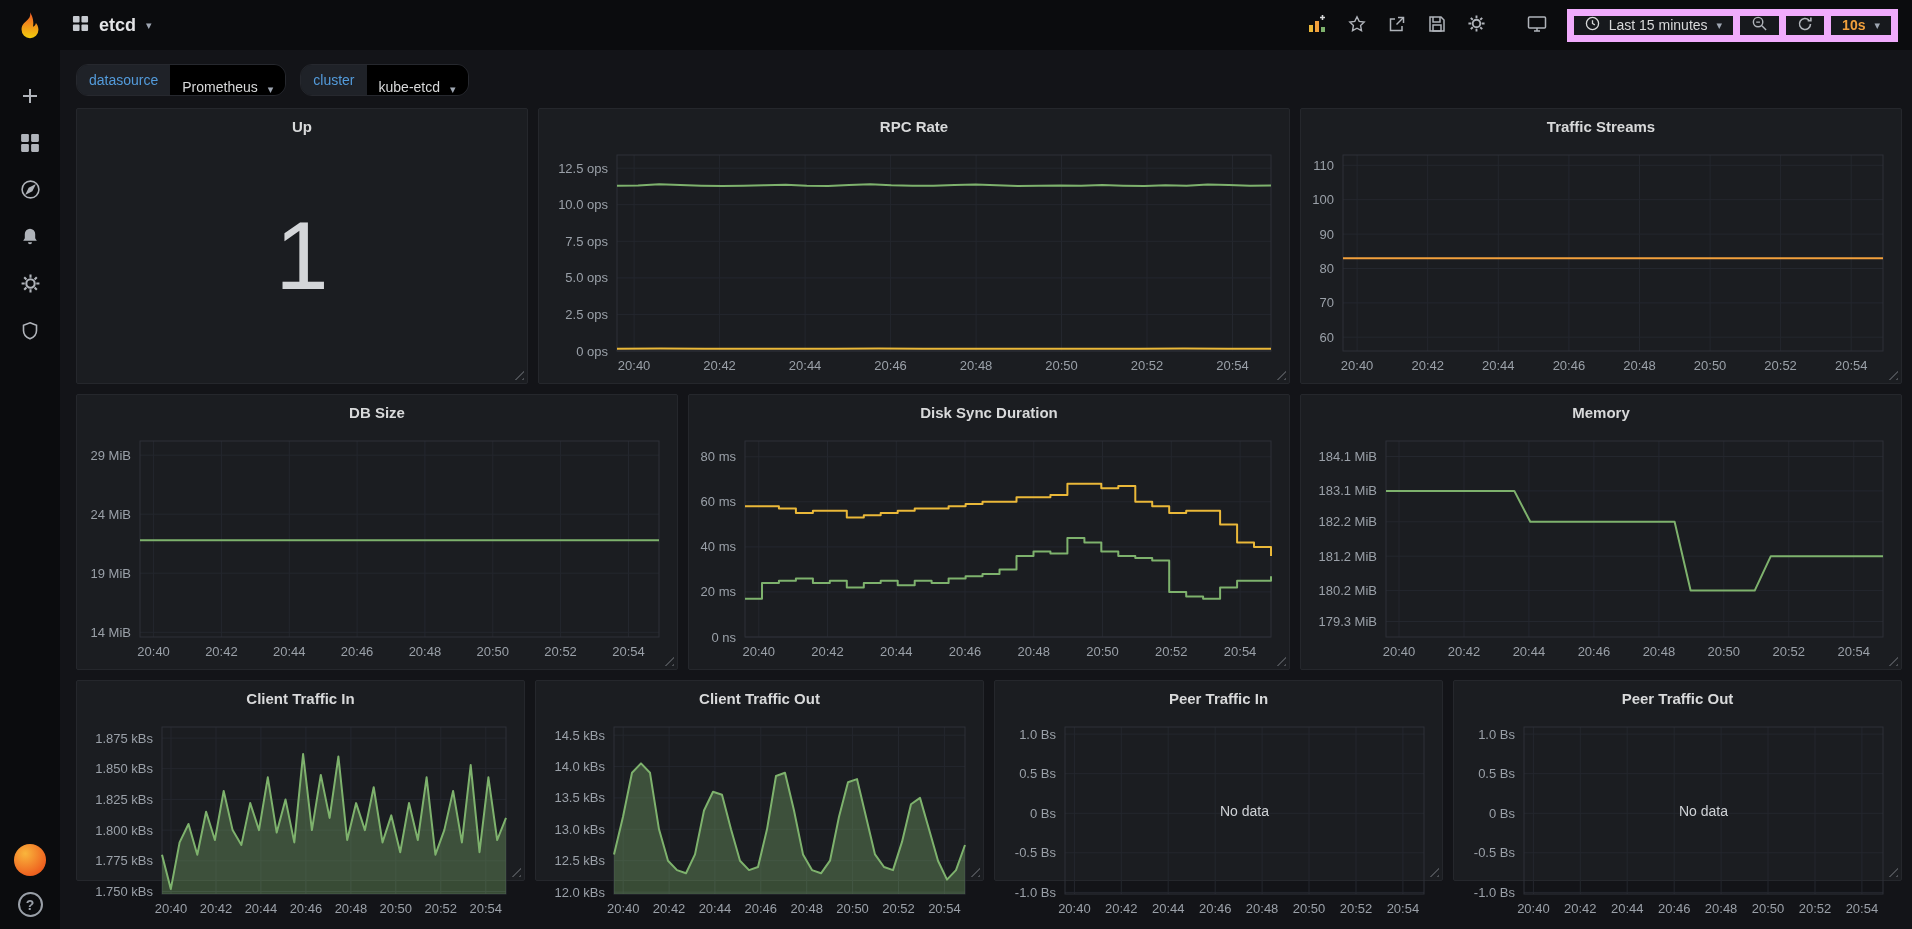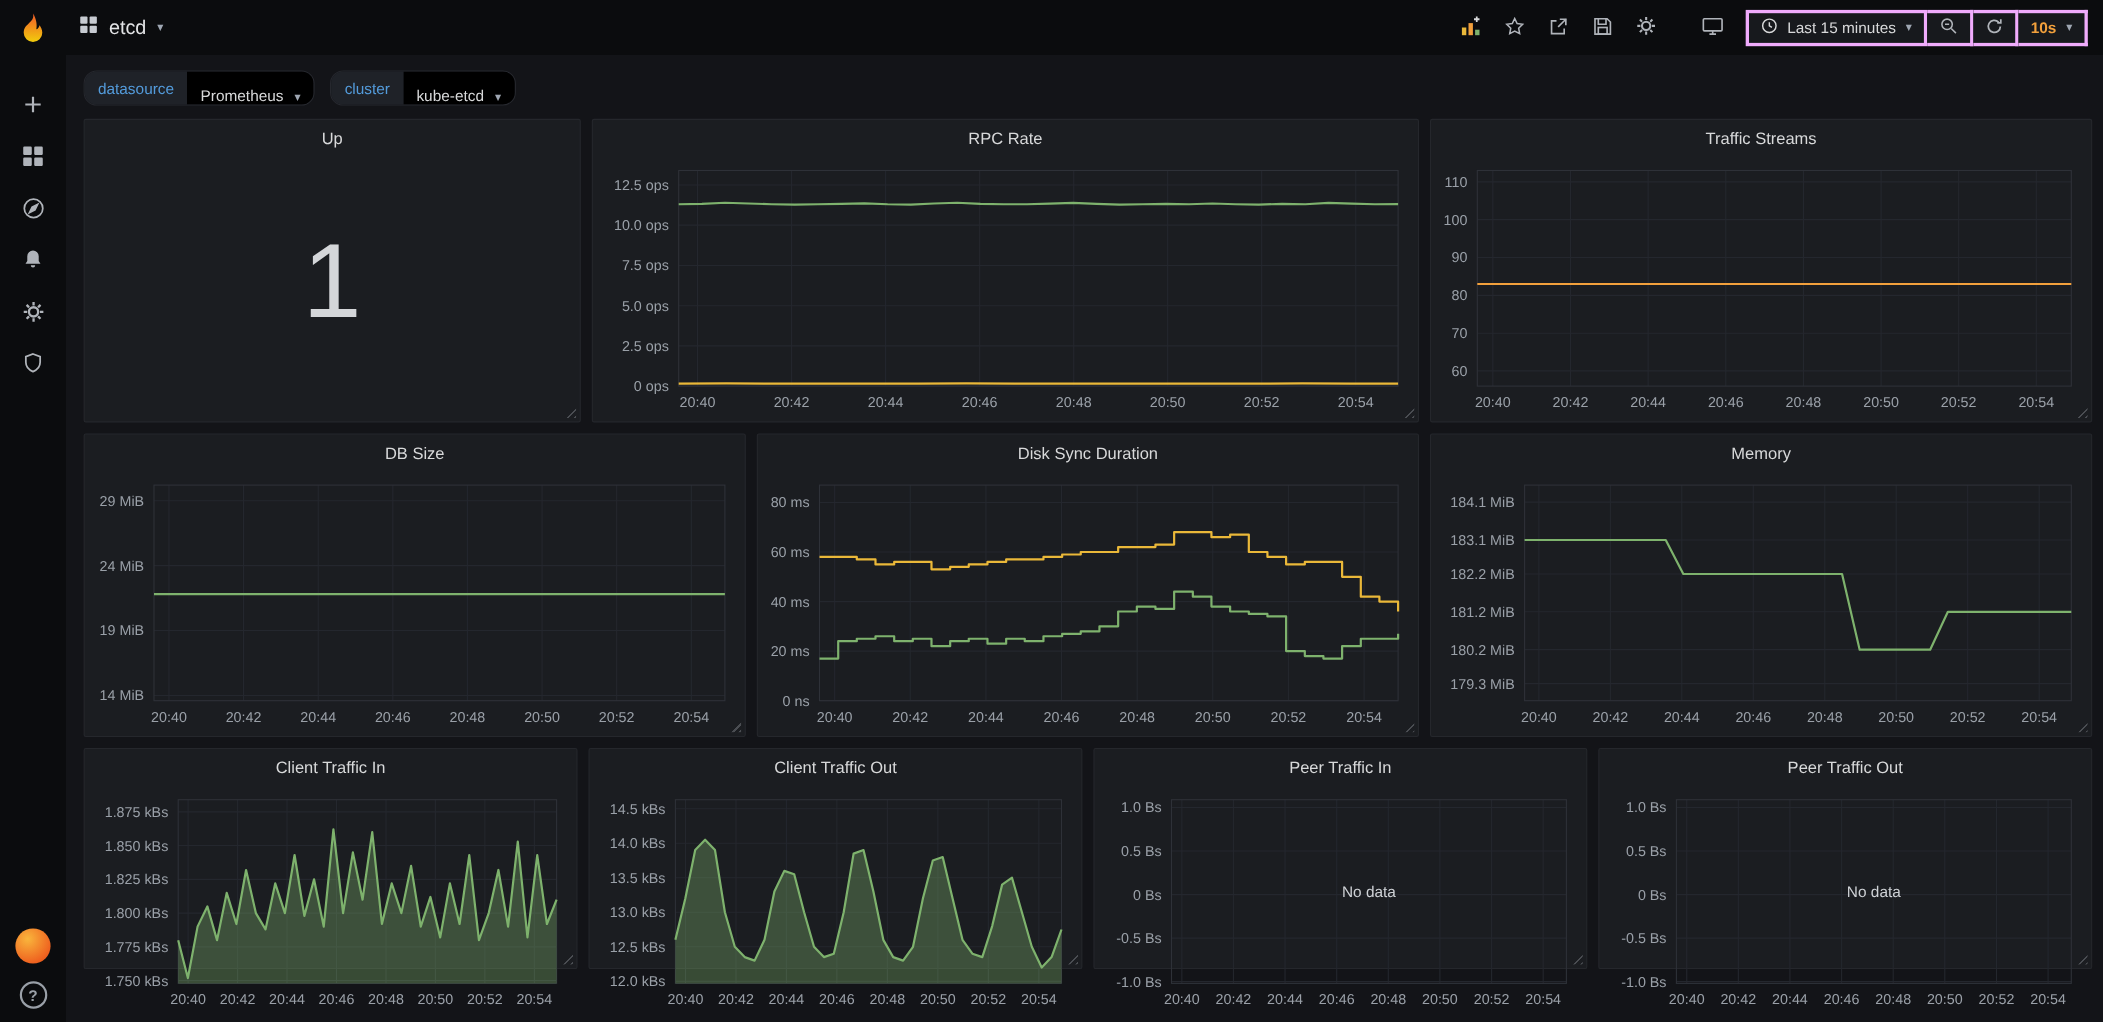--- a/index.html
+++ b/index.html
@@ -3,29 +3,29 @@
 <meta charset="utf-8">
 <style>
   *{box-sizing:border-box;margin:0;padding:0}
   html,body{width:1912px;height:929px;overflow:hidden;background:#131418;
     font-family:"Liberation Sans",sans-serif;color:#d8d9da}
   
   .navbar{position:fixed;top:0;left:0;right:0;height:50px;background:#0b0c0e;
     display:flex;align-items:center;z-index:10}
   .logo-area{width:60px;display:flex;justify-content:center;align-items:center;cursor:pointer}
   .dash-nav{display:flex;align-items:center;gap:10px;margin-left:12px;cursor:pointer}
-  .dash-title{font-size:18px;font-weight:400;color:#e3e4e6}
+  .dash-title{font-size:18px;font-weight:700;color:#e3e4e6}
   .caret{color:#9fa7b3;font-size:11px;line-height:1}
   .nav-actions{margin-left:auto;display:flex;align-items:center;gap:4px;padding-right:14px}
   .icon-btn{width:36px;height:30px;display:flex;align-items:center;justify-content:center;
     background:none;border:none;cursor:pointer;color:#b0b4ba}
   .nav-gap{width:16px}
   .btn-group{display:flex;margin-left:8px}
   .nav-btn{display:flex;align-items:center;gap:9px;height:33px;padding:0 11px;background:#17191d;
-    border:3px solid #f0abfc;color:#d8d9da;font-size:14px;cursor:pointer;font-family:inherit}
+    border:7px solid #f0abfc;color:#d8d9da;font-size:14px;cursor:pointer;font-family:inherit}
   .btn-group .nav-btn + .nav-btn{border-left:none}
   .orange{color:#f2a03c;font-weight:700}
   
   .sidebar{position:fixed;top:50px;left:0;bottom:0;width:60px;background:#0b0c0e;
     display:flex;flex-direction:column;align-items:center;padding-top:24px}
   .side-item{width:60px;height:47px;display:flex;align-items:center;justify-content:center;cursor:pointer}
   .side-bottom{margin-top:auto;display:flex;flex-direction:column;align-items:center;gap:16px;padding-bottom:12px}
   .avatar{width:32px;height:32px;border-radius:50%;cursor:pointer;
     background:radial-gradient(circle at 35% 30%,#f9b53c,#ef6420 70%,#d84a12)}
   .help-circle{width:25px;height:25px;border-radius:50%;border:2px solid #9aa0a8;color:#9aa0a8;
@@ -37,21 +37,21 @@
     overflow:hidden;font-size:14px}
   .var-label{display:flex;align-items:center;padding:0 12px;background:#1f2228;color:#539bdb;font-weight:500}
   .var-value{display:flex;align-items:flex-end;gap:10px;padding:0 12px;background:#000000;
     color:#d8d9da;cursor:pointer}
   .row{display:flex;gap:10px;margin-bottom:10px}
   .row1,.row2{height:276px}
   .row3{height:201px;margin-bottom:0}
   .panel{position:relative;background:#1b1d21;border:1px solid #25272c;border-radius:2px;
     display:flex;flex-direction:column;min-width:0}
   .panel-header{height:34px;flex:0 0 auto;display:flex;align-items:center;justify-content:center;
-    font-size:15px;font-weight:400;color:#d8d9da;cursor:pointer}
+    font-size:15px;font-weight:700;color:#d8d9da;cursor:pointer}
   .chart{flex:1;margin:0 4px 2px;min-height:0}
   .singlestat{flex:1;display:flex;align-items:center;justify-content:center;
     font-size:96px;font-weight:500;color:#d4d6d9;padding-bottom:14px}
   .rh{position:absolute;right:3px;bottom:3px;width:11px;height:11px;cursor:nwse-resize;
     clip-path:polygon(100% 0,100% 100%,0 100%);
     background:repeating-linear-gradient(135deg,#4a4d52 0 1.5px,transparent 1.5px 4.5px)}
 </style>
 </head>
 <body>
 

